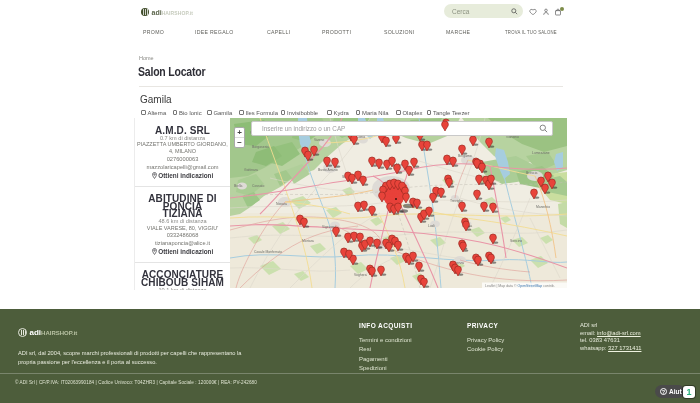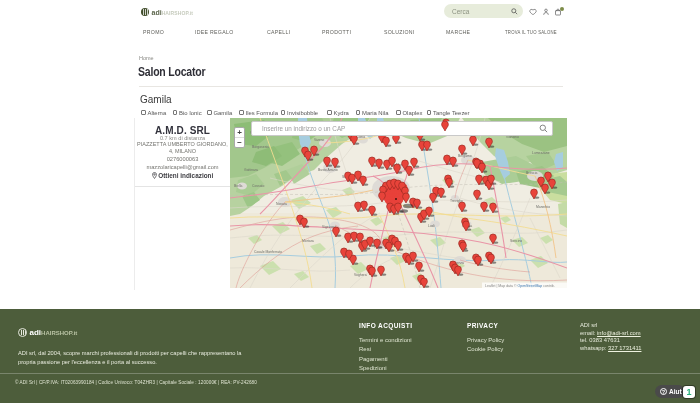--- a/index.html
+++ b/index.html
@@ -149,20 +149,36 @@
   <div class="item">
     <div class="t">A.M.D. SRL</div>
     <div class="d">0.7 km di distanza</div>
     <div class="a">PIAZZETTA UMBERTO GIORDANO,<br>4, MILANO</div>
     <div class="p">0276000063</div>
     <div class="e">mazzolaricapelli@gmail.com</div>
     <div class="o"><svg width="5" height="7" viewBox="0 0 10 14" fill="none" stroke="#3d3d42" stroke-width="1.4">
           <path d="M5 13C5 13 1 8 1 5a4 4 0 1 1 8 0c0 3-4 8-4 8z"></path>
           <circle cx="5" cy="5" r="1.4"></circle>
         </svg>Ottieni indicazioni</div>
+  </div>
+  <div class="item">
+    <div class="t">ABITUDINE DI PONCIA<br>TIZIANA</div>
+    <div class="d">48.6 km di distanza</div>
+    <div class="a">VIALE VARESE, 80, VIGGIU'</div>
+    <div class="p">0332486068</div>
+    <div class="e">tizianaponcia@alice.it</div>
+    <div class="o"><svg width="5" height="7" viewBox="0 0 10 14" fill="none" stroke="#3d3d42" stroke-width="1.4">
+          <path d="M5 13C5 13 1 8 1 5a4 4 0 1 1 8 0c0 3-4 8-4 8z"></path>
+          <circle cx="5" cy="5" r="1.4"></circle>
+        </svg>Ottieni indicazioni</div>
+  </div>
+  <div class="item">
+    <div class="t">ACCONCIATURE<br>CHIBOUB SIHAM</div>
+    <div class="d">10.1 km di distanza</div>
+    <div class="a">VIA SANT'ANTONIO, 26, CINISELLO</div>
   </div>
 </div>
 
 <div class="abs map">
 <svg width="337" height="170" viewBox="0 0 337 170">
 <defs>
 <path id="pin" d="M0 0 C -1.1 -2.9 -3.4 -4.3 -3.4 -6.6 A 3.4 3.4 0 1 1 3.4 -6.6 C 3.4 -4.3 1.1 -2.9 0 0 Z" fill="#e8433a" stroke="#9c2b22" stroke-width="0.7"></path>
 <path id="pinf" d="M0 0 C -1.1 -2.9 -3.4 -4.3 -3.4 -6.6 A 3.4 3.4 0 1 1 3.4 -6.6 C 3.4 -4.3 1.1 -2.9 0 0 Z" fill="#e8413a"></path>
 <ellipse id="psh" cx="2.7" cy="-1.3" rx="2.7" ry="1.1" fill="#1d1d1d" opacity="0.5"></ellipse>
 </defs>

